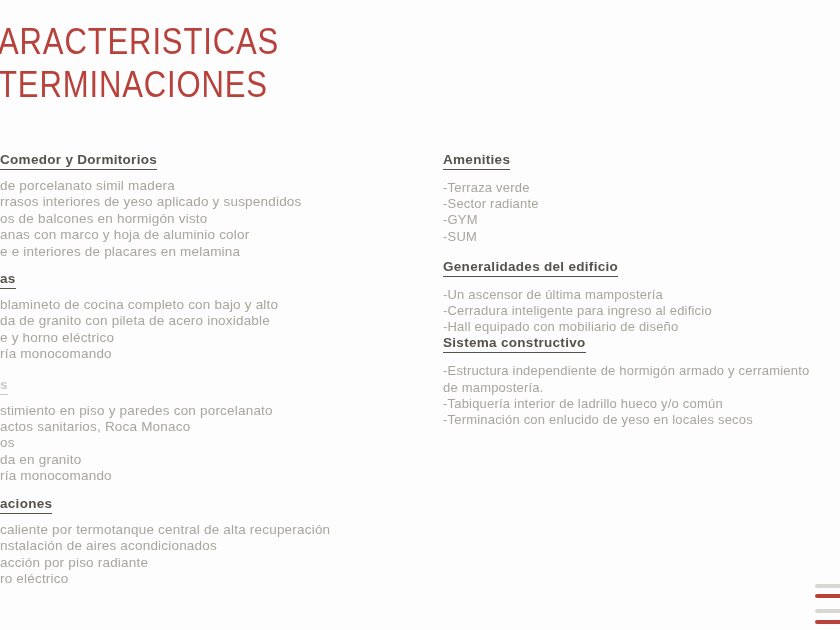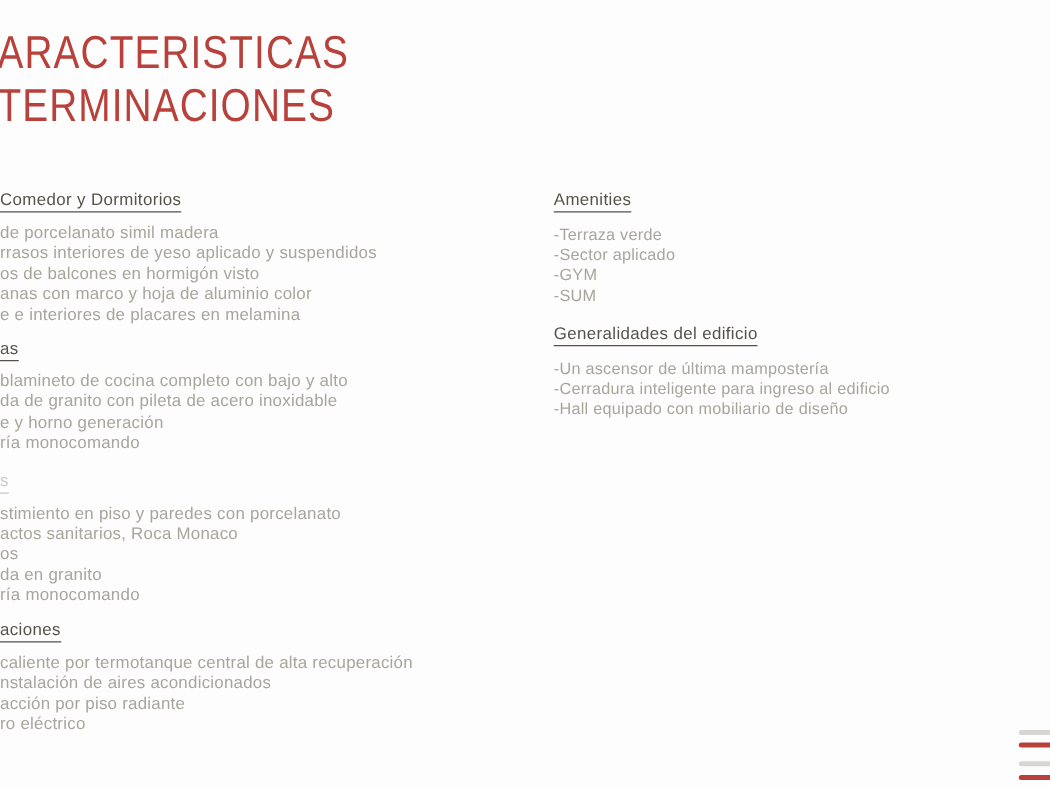--- a/index.html
+++ b/index.html
@@ -39,21 +39,21 @@
     top: 152px;
   }
   .col-left  { left: 0; width: 432px; }
   .col-right { left: 443px; width: 375px; }
 
   .sec { margin: 0; }
   .sec-h {
     display: table;
     margin: 0 0 8px 0;
     font-size: 13.5px;
-    font-weight: 400;
+    font-weight: 700;
     letter-spacing: 0.3px;
     color: var(--heading-color, #55524b);
     border-bottom: 1.6px solid var(--heading-color, #55524b);
     padding-bottom: 2px;
     text-align: center;
   }
   .sec-h.faint {
     opacity: 0.3;
   }
   .item {
@@ -111,21 +111,21 @@
       <div class="item">rrasos interiores de yeso aplicado y suspendidos</div>
       <div class="item">os de balcones en hormigón visto</div>
       <div class="item">anas con marco y hoja de aluminio color</div>
       <div class="item">e e interiores de placares en melamina</div>
     </section>
 
     <section class="sec sec-2">
       <h3 class="sec-h">as</h3>
       <div class="item">blamineto de cocina completo con bajo y alto</div>
       <div class="item">da de granito con pileta de acero inoxidable</div>
-      <div class="item">e y horno generación</div>
+      <div class="item">e y horno eléctrico</div>
       <div class="item">ría monocomando</div>
     </section>
 
     <section class="sec sec-3">
       <h3 class="sec-h faint">s</h3>
       <div class="item">stimiento en piso y paredes con porcelanato</div>
       <div class="item">actos sanitarios, Roca Monaco</div>
       <div class="item">os</div>
       <div class="item">da en granito</div>
       <div class="item">ría monocomando</div>
@@ -139,32 +139,38 @@
       <div class="item">ro eléctrico</div>
     </section>
 
   </div>
 
   <div class="col col-right">
 
     <section class="sec sec-1">
       <h3 class="sec-h">Amenities</h3>
       <div class="item">-Terraza verde</div>
-      <div class="item">-Sector aplicado</div>
+      <div class="item">-Sector radiante</div>
       <div class="item">-GYM</div>
       <div class="item">-SUM</div>
     </section>
 
     <section class="sec sec-2">
       <h3 class="sec-h">Generalidades del edificio</h3>
       <div class="item">-Un ascensor de última mampostería</div>
       <div class="item">-Cerradura inteligente para ingreso al edificio</div>
       <div class="item">-Hall equipado con mobiliario de diseño</div>
     </section>
 
+    <section class="sec sec-3">
+      <h3 class="sec-h">Sistema constructivo</h3>
+      <div class="item">-Estructura independiente de hormigón armado y cerramiento de mampostería.</div>
+      <div class="item">-Tabiquería interior de ladrillo hueco y/o común</div>
+      <div class="item">-Terminación con enlucido de yeso en locales secos</div>
+    </section>
 
   </div>
 
   <div class="logo">
     <div class="stripe gray s1"></div>
     <div class="stripe red s2"></div>
     <div class="stripe gray s3"></div>
     <div class="stripe red"></div>
   </div>
 

